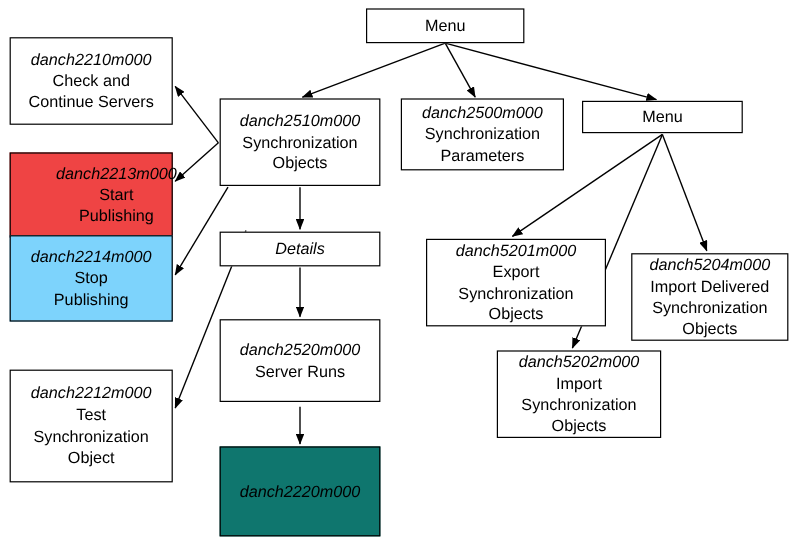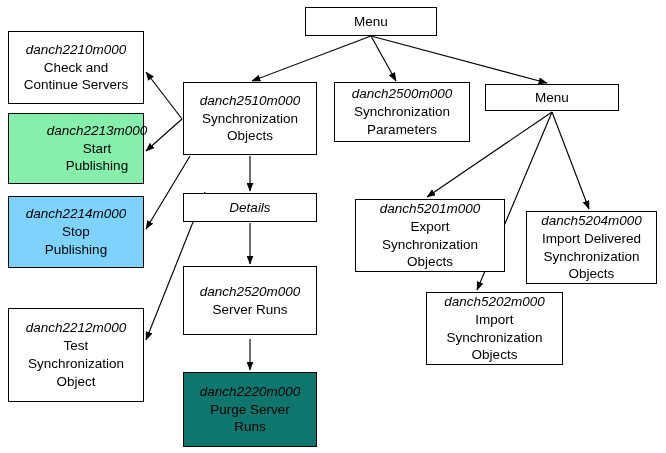--- a/index.html
+++ b/index.html
@@ -81,21 +81,21 @@
 
   <div id="node-layer">
       <div class="node" style="left: 305px; top: 7px; width: 132px; height: 29px; background: rgb(255, 255, 255); border-color: rgb(0, 0, 0);">
         <div class="title">Menu</div>
       </div>
       <div class="node" style="left: 8px; top: 31px; width: 136px; height: 73px; background: rgb(255, 255, 255); border-color: rgb(0, 0, 0);">
         <div class="code">danch2210m000</div>
         <div class="title">Check and
 Continue Servers</div>
       </div>
-      <div class="node" style="left: 8px; top: 113px; width: 136px; height: 71px; background: #86efac; border-color: rgb(0, 0, 0); padding-left: 44px;">
+      <div class="node" style="left: 8px; top: 127px; width: 136px; height: 71px; background: #ef4444; border-color: rgb(0, 0, 0); padding-left: 44px;">
         <div class="code">danch2213m000</div>
         <div class="title">Start
 Publishing</div>
       </div>
       <div class="node" style="left: 8px; top: 196px; width: 136px; height: 72px; background: #7dd3fc; border-color: rgb(0, 0, 0);">
         <div class="code">danch2214m000</div>
         <div class="title">Stop
 Publishing</div>
       </div>
       <div class="node" style="left: 8px; top: 308px; width: 136px; height: 94px; background: rgb(255, 255, 255); border-color: rgb(0, 0, 0);">
@@ -111,22 +111,20 @@
       </div>
       <div class="node plain" style="left: 183px; top: 193px; width: 134px; height: 29px; background: rgb(255, 255, 255); border-color: rgb(0, 0, 0);">
         <div class="code">Details</div>
       </div>
       <div class="node" style="left: 183px; top: 266px; width: 134px; height: 69px; background: rgb(255, 255, 255); border-color: rgb(0, 0, 0);">
         <div class="code">danch2520m000</div>
         <div class="title">Server Runs</div>
       </div>
       <div class="node" style="left: 183px; top: 372px; width: 134px; height: 75px; background: #0f766e; border-color: rgb(0, 0, 0);">
         <div class="code">danch2220m000</div>
-        <div class="title">Purge Server
-Runs</div>
       </div>
       <div class="node" style="left: 334px; top: 82px; width: 136px; height: 60px; background: rgb(255, 255, 255); border-color: rgb(0, 0, 0);">
         <div class="code">danch2500m000</div>
         <div class="title">Synchronization
 Parameters</div>
       </div>
       <div class="node" style="left: 485px; top: 84px; width: 134px; height: 27px; background: rgb(255, 255, 255); border-color: rgb(0, 0, 0);">
         <div class="title">Menu</div>
       </div>
       <div class="node" style="left: 355px; top: 199px; width: 150px; height: 73px; background: rgb(255, 255, 255); border-color: rgb(0, 0, 0);">
@@ -134,21 +132,21 @@
         <div class="title">Export
 Synchronization
 Objects</div>
       </div>
       <div class="node" style="left: 526px; top: 211px; width: 131px; height: 73px; background: rgb(255, 255, 255); border-color: rgb(0, 0, 0);">
         <div class="code">danch5204m000</div>
         <div class="title">Import Delivered
 Synchronization
 Objects</div>
       </div>
-      <div class="node" style="left: 426px; top: 292px; width: 137px; height: 73px; background: rgb(255, 255, 255); border-color: rgb(0, 0, 0);">
+      <div class="node" style="left: 414px; top: 292px; width: 137px; height: 73px; background: rgb(255, 255, 255); border-color: rgb(0, 0, 0);">
         <div class="code">danch5202m000</div>
         <div class="title">Import
 Synchronization
 Objects</div>
       </div>
     </div>
 
 </div>
 
 </body></html>

